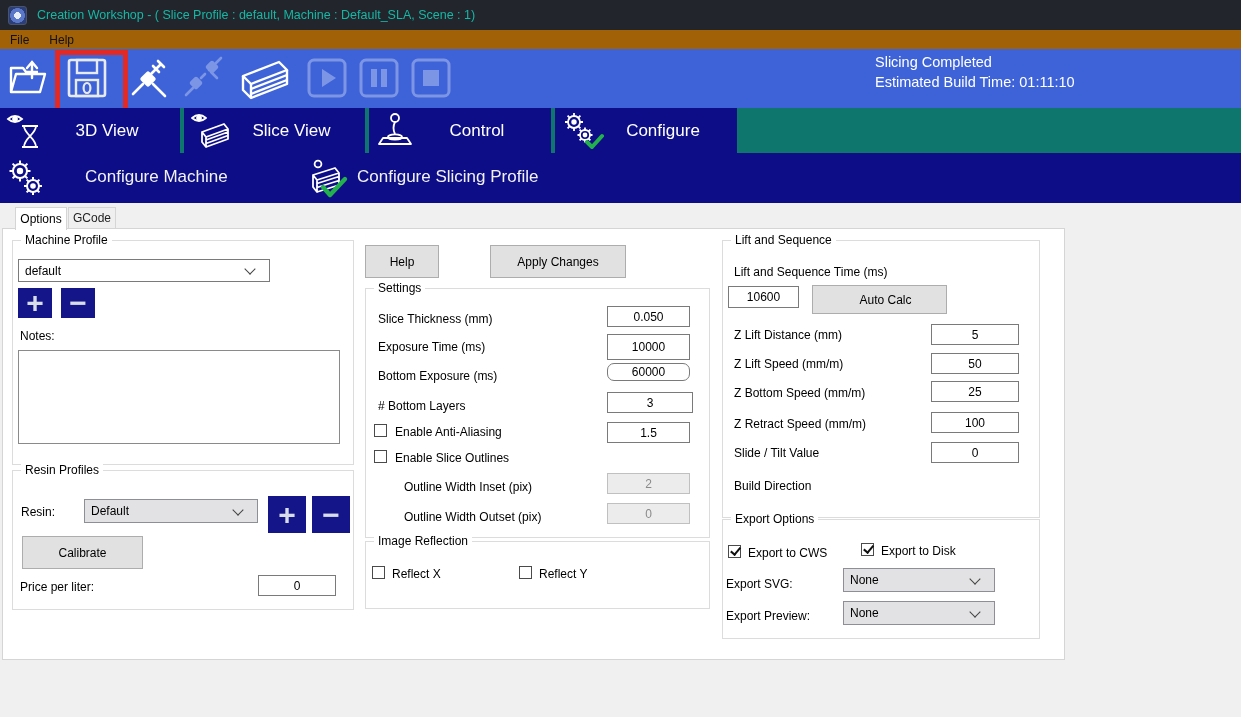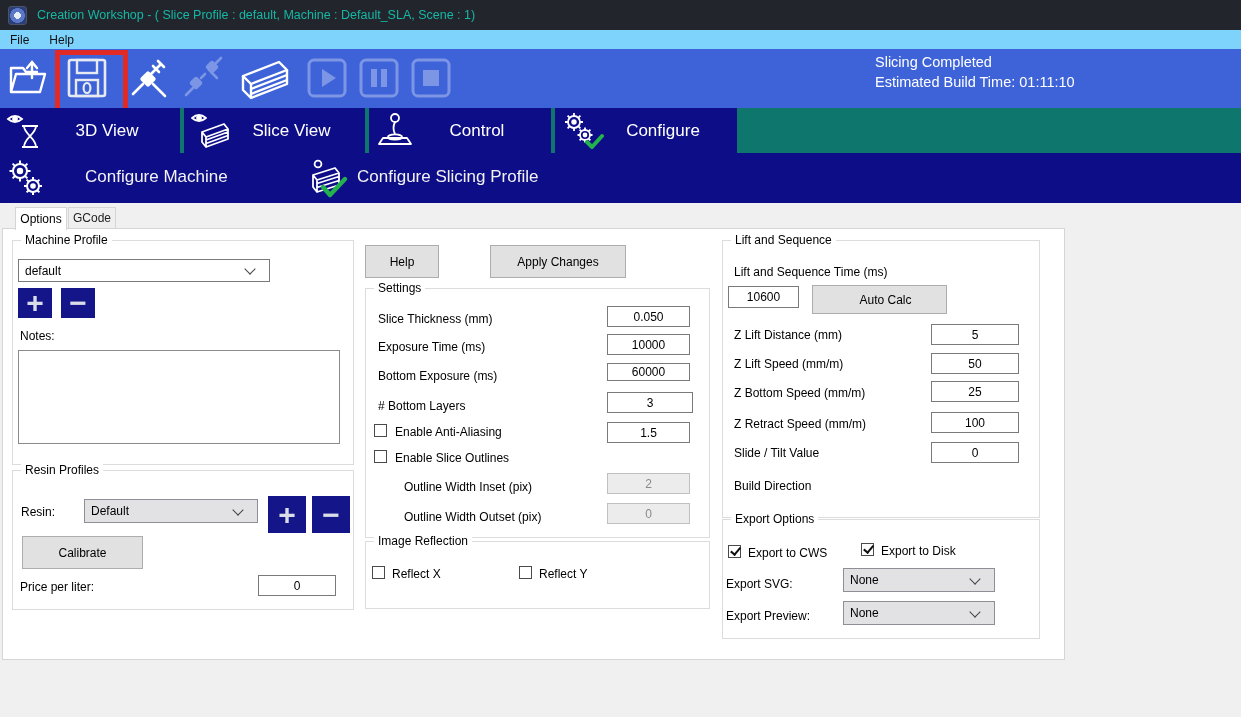--- a/index.html
+++ b/index.html
@@ -7,21 +7,21 @@
        font-family:"Liberation Sans",sans-serif;background:#f0f0f0;}
   .abs{position:absolute;}
 
   
   #titlebar{left:0;top:0;width:1241px;height:30px;background:#22252b;color:#14b8a6;
             display:flex;align-items:center;font-size:12.5px;}
   #appicon{width:17px;height:17px;margin:0 10px 0 8px;border-radius:3px;
            background:radial-gradient(circle at 50% 50%, #e8eef8 0 28%, #5a77c8 30% 60%, #2c3e77 62%);
            border:1px solid #4a5süre;border:1px solid #49536b;}
   
-  #menubar{left:0;top:30px;width:1241px;height:19px;background:#7dd3fc;color:#111;
+  #menubar{left:0;top:30px;width:1241px;height:19px;background:#a16207;color:#111;
            display:flex;align-items:center;font-size:12px;}
   .menu-item{padding:2px 10px;cursor:default;}
   
   #toolbar{left:0;top:49px;width:1241px;height:59px;background:#3e63d8;}
   .tbtn{position:absolute;top:6px;width:46px;height:46px;display:flex;align-items:center;justify-content:center;}
   .faded{opacity:.32;}
   #status{position:absolute;left:875px;top:3px;color:#fff;font-size:14.5px;line-height:20px;}
   #highlight-box{position:absolute;left:55px;top:1px;width:63px;height:60px;border:5px solid #e12a25;}
   
   #tabrow{left:0;top:108px;width:1241px;height:45px;background:#0f766e;}
@@ -256,23 +256,23 @@
 
   <div class="win-btn" style="left:365px;top:245px;width:74px;height:33px;">Help</div>
   <div class="win-btn" style="left:490px;top:245px;width:136px;height:33px;">Apply Changes</div>
 
   <div class="groupbox" style="left:365px;top:288px;width:343px;height:248px;">
     <span class="gb-label">Settings</span>
   </div>
   <div class="lbl" style="left:378px;top:312px;">Slice Thickness (mm)</div>
   <input class="win-input" style="left: 607px; top: 306px; width: 83px; height: 21px;" value="0.050">
   <div class="lbl" style="left:378px;top:340px;">Exposure Time (ms)</div>
-  <input class="win-input" style="left: 607px; top: 334px; width: 83px; height: 21px;" value="10000">
+  <input class="win-input" style="left: 607px; top: 334px; width: 83px; height: 26px;" value="10000">
   <div class="lbl" style="left:378px;top:369px;">Bottom Exposure (ms)</div>
-  <input class="win-input" style="left: 607px; top: 363px; width: 83px; height: 16px;" value="60000">
+  <input class="win-input" style="left: 607px; top: 363px; width: 83px; height: 16px; border-radius: 7px;" value="60000">
   <div class="lbl" style="left:378px;top:399px;"># Bottom Layers</div>
   <input class="win-input" style="left: 607px; top: 392px; width: 86px; height: 21px;" value="3">
   <span class="checkbox" style="left:374px;top:424px;" data-checked="false"></span>
   <div class="lbl" style="left:395px;top:425px;">Enable Anti-Aliasing</div>
   <input class="win-input" style="left: 607px; top: 422px; width: 83px; height: 21px;" value="1.5">
   <span class="checkbox" style="left:374px;top:450px;" data-checked="false"></span>
   <div class="lbl" style="left:395px;top:451px;">Enable Slice Outlines</div>
   <div class="lbl" style="left:404px;top:480px;">Outline Width Inset (pix)</div>
   <input class="win-input disabled" style="left: 607px; top: 473px; width: 83px; height: 21px;" value="2">
   <div class="lbl" style="left:404px;top:510px;">Outline Width Outset (pix)</div>

